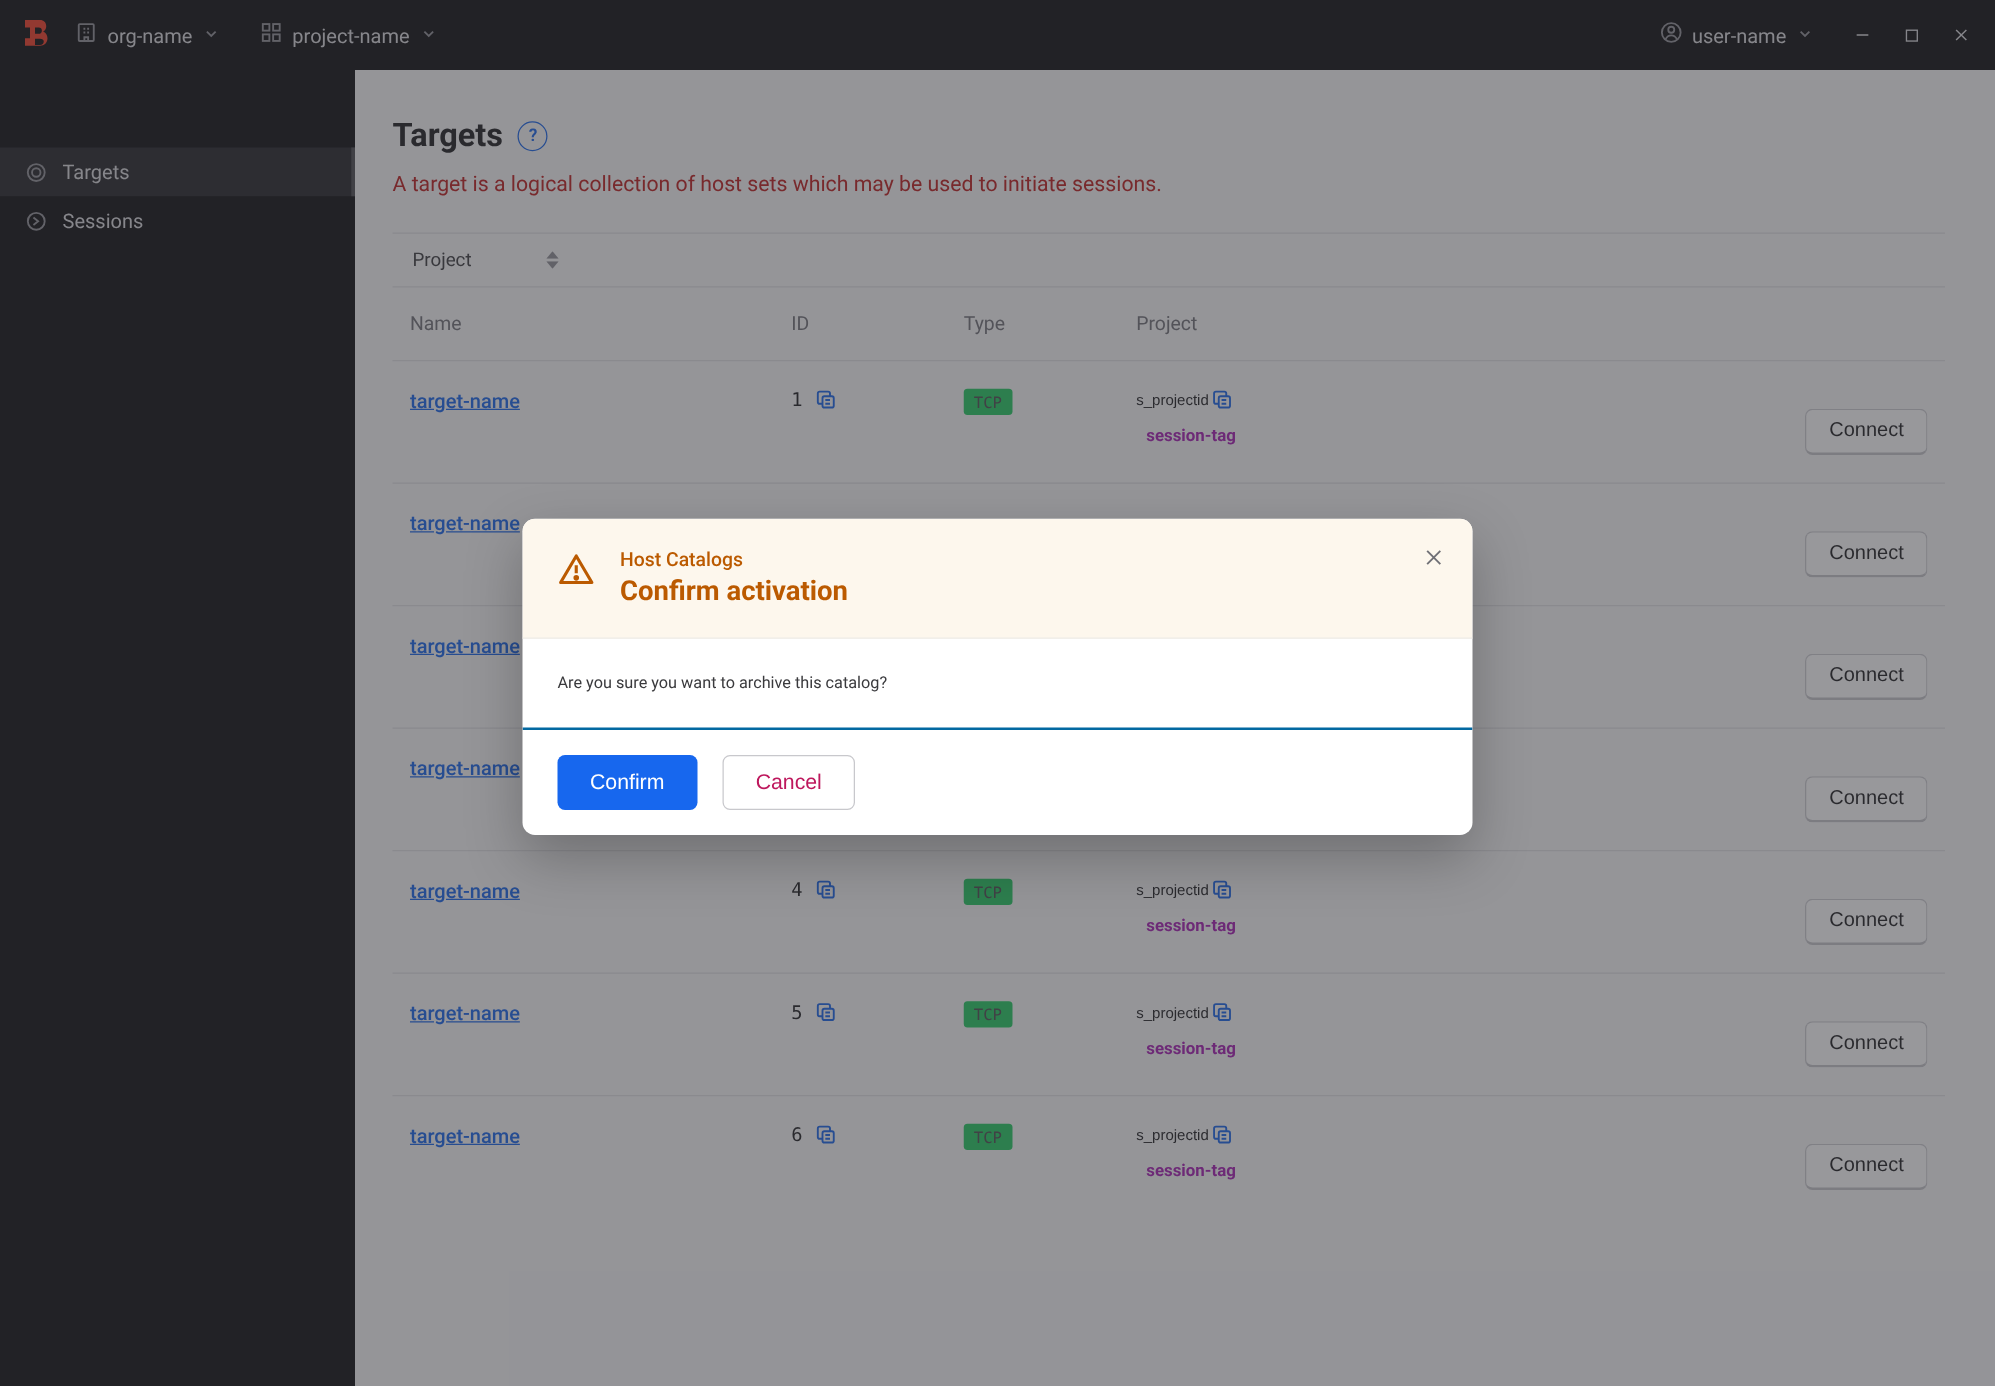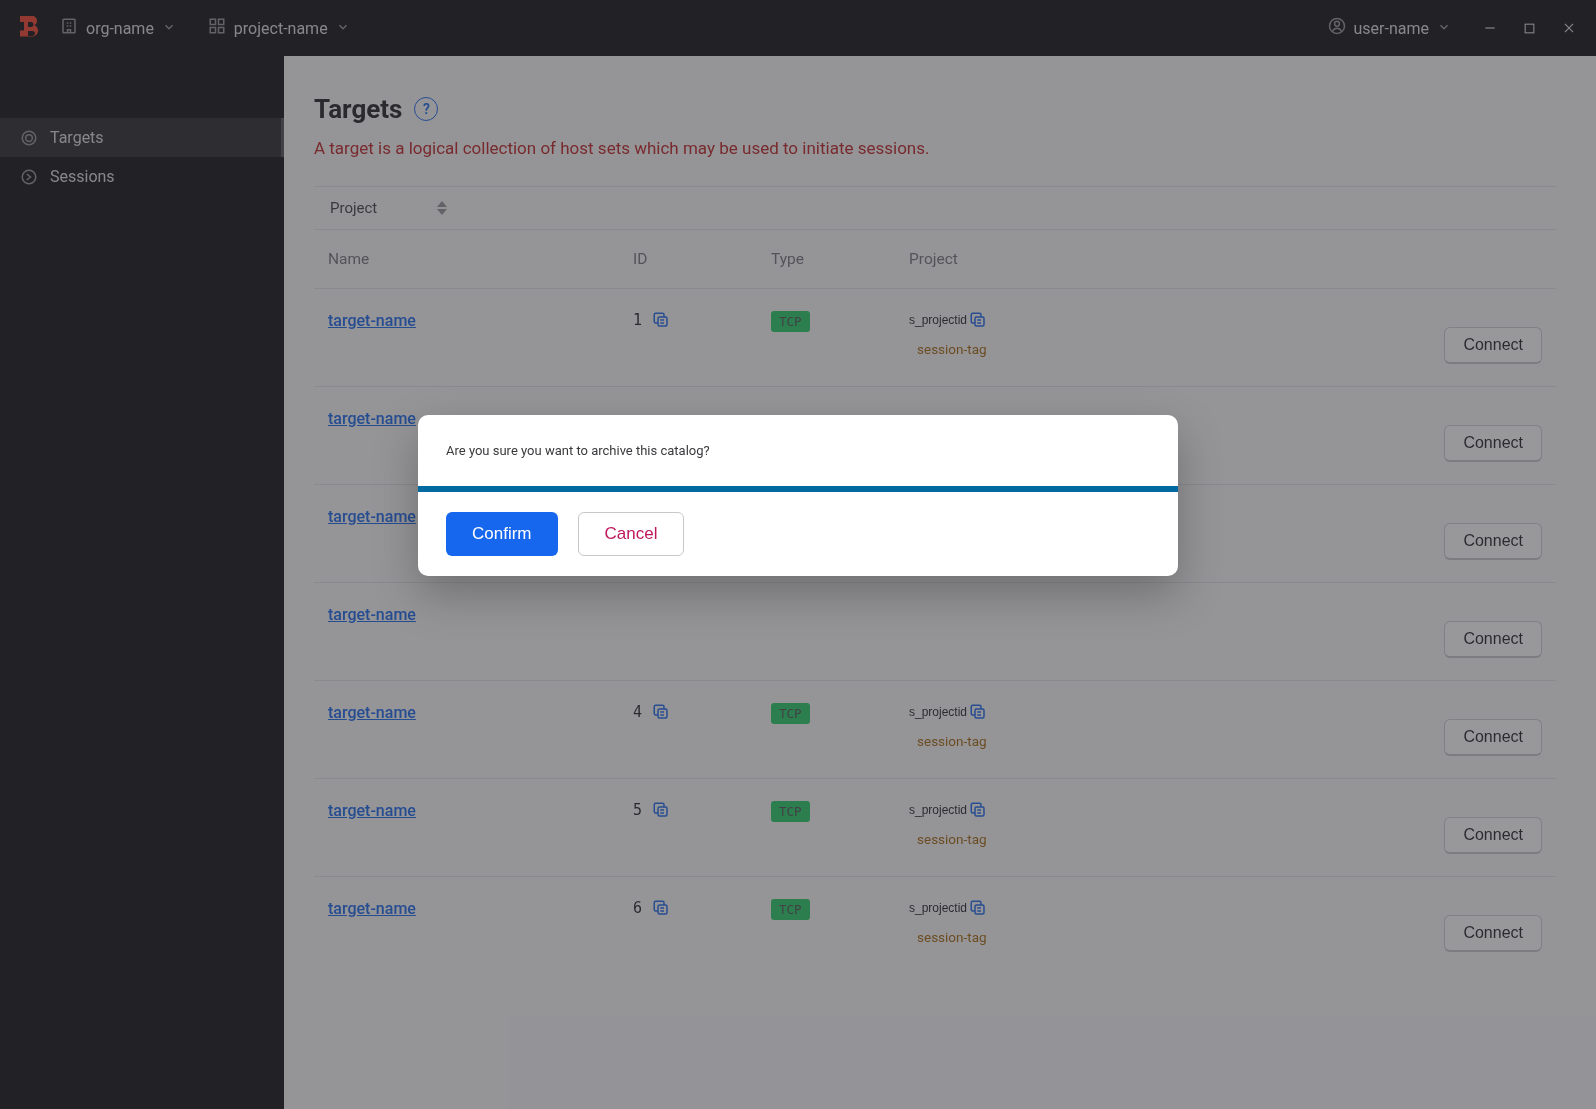--- a/index.html
+++ b/index.html
@@ -114,21 +114,21 @@
     padding-bottom: 22px;
     align-items:flex-start;
     font-size:16px;
   }
   .target-link { color:#1662e4; text-decoration: underline; font-weight:500; }
   .id-cell { display:flex; align-items:center; gap:10px; font-family: ui-monospace, "SF Mono", Menlo, monospace; font-size:15px; color:#1c1c1e;}
   .copy-icon { color:#1662e4; cursor:pointer; display:flex;}
   .type-badge { background:#22c55e; color:#4a4a4e; font-size:12.5px; font-weight:500; padding:3px 8px; border-radius:3px; font-family: ui-monospace, "SF Mono", Menlo, monospace;}
   .proj-cell { display:flex; flex-direction:column; gap:8px; }
   .proj-id { display:flex; align-items:center; gap:2px; font-family: Liberation Sans, sans-serif; font-size:12px; }
-  .session-tag { color:#a16207; font-size:13.5px; font-weight:400; margin-top:4px; margin-left:8px; }
+  .session-tag { color:#a21caf; font-size:13.5px; font-weight:700; margin-top:4px; margin-left:8px; }
   .connect-btn {
     background:#f8f8f9;
     border:1px solid #c8c8cc;
     border-bottom: 2px solid #c0c0c4;
     border-radius:6px;
     padding: 8px 18px;
     font-size:16px;
     color:#1c1c1e;
     cursor:pointer;
   }
@@ -155,21 +155,21 @@
     display:flex; gap:20px;
     border-bottom:1px solid #edece8;
     position:relative;
   }
   .warn-icon { color:#bb5a00; margin-top:2px; }
   .modal-head-text { display:flex; flex-direction:column; gap:4px; }
   .modal-pretitle { color:#bb5a00; font-size:15.5px; font-weight:500; }
   .modal-title { color:#bb5a00; font-size:22px; font-weight:700; }
   .modal-close { position:absolute; right:22px; top:22px; color:#6f6f75; cursor:pointer;}
   .modal-body { padding: 28px; font-size:13px; color:#3a3a3d; }
-  .modal-foot { border-top:6px solid #0369a1; padding: 20px 28px; display:flex; gap:20px;}
+  .modal-foot { border-top:2px solid #0369a1; padding: 20px 28px; display:flex; gap:20px;}
   .btn-primary {
     background:#1767ee; color:#fff; border:none; border-radius:6px;
     padding: 12px 26px; font-size:17px; font-weight:500; cursor:pointer;
   }
   .btn-secondary {
     background:#fff; color:#be185d; border:1px solid #c8c8cc; border-radius:6px;
     padding: 2px 26px; font-size:17px; cursor:pointer;
   }
 </style>
 </head>
@@ -480,19 +480,38 @@
               <button class="connect-btn">Connect</button>
             </div>
           </div>
         </div>
     </div>
   </div>
 </div>
 
 <div class="overlay">
   <div class="modal">
+    <div class="modal-head">
+      <span class="warn-icon">
+        <svg width="30" height="30" viewBox="0 0 24 24" fill="none" stroke="currentColor" stroke-width="2" stroke-linejoin="round">
+            <path d="M12 3 L22 20 H2 Z"></path>
+            <line x1="12" y1="9" x2="12" y2="14"></line>
+            <circle cx="12" cy="17" r="0.8" fill="currentColor"></circle>
+          </svg>
+      </span>
+      <div class="modal-head-text">
+        <span class="modal-pretitle">Host Catalogs</span>
+        <span class="modal-title">Confirm activation</span>
+      </div>
+      <span class="modal-close">
+        <svg width="18" height="18" viewBox="0 0 24 24" stroke="currentColor" stroke-width="2">
+            <line x1="5" y1="5" x2="19" y2="19"></line>
+            <line x1="19" y1="5" x2="5" y2="19"></line>
+          </svg>
+      </span>
+    </div>
     <div class="modal-body">Are you sure you want to archive this catalog?</div>
     <div class="modal-foot">
       <button class="btn-primary">Confirm</button>
       <button class="btn-secondary">Cancel</button>
     </div>
   </div>
 </div>
 
 </body></html>

